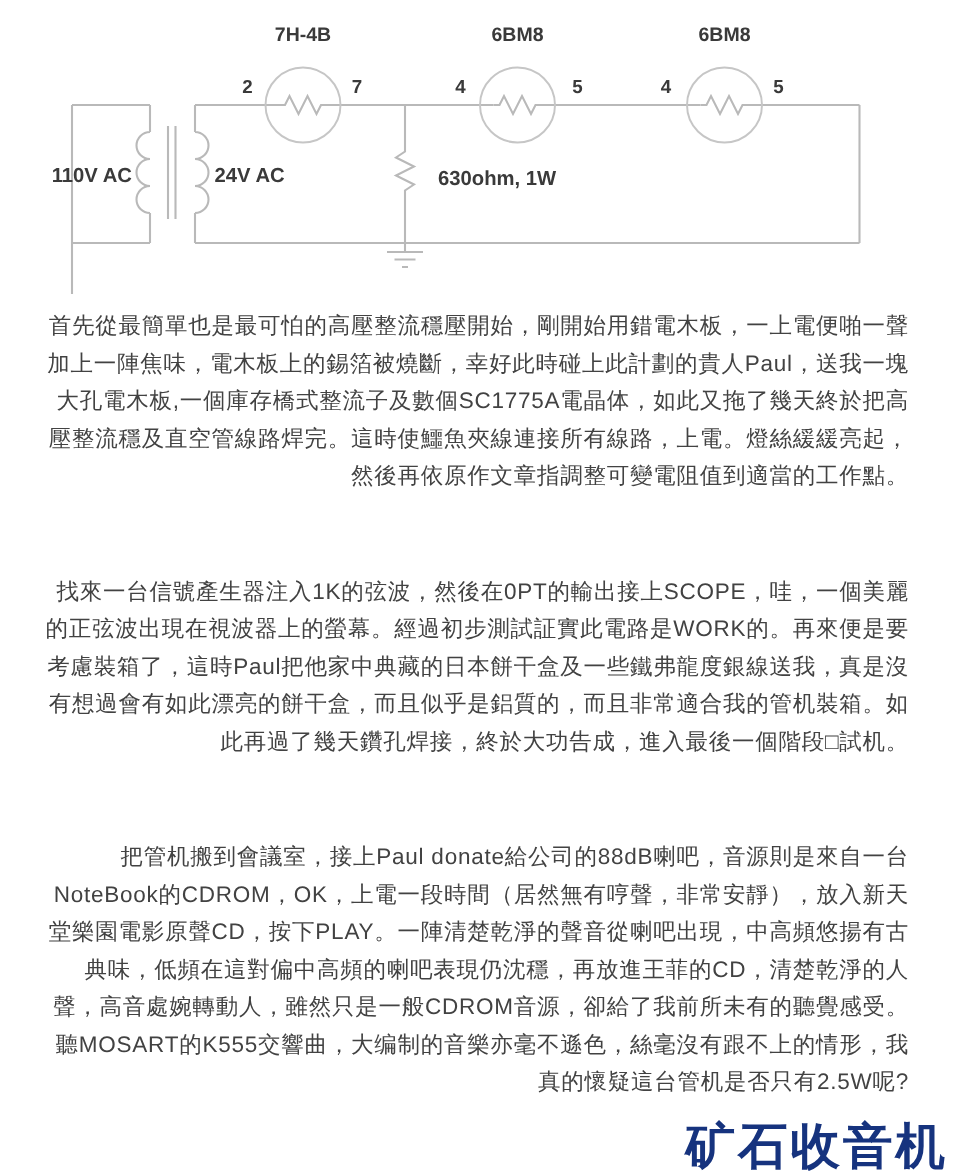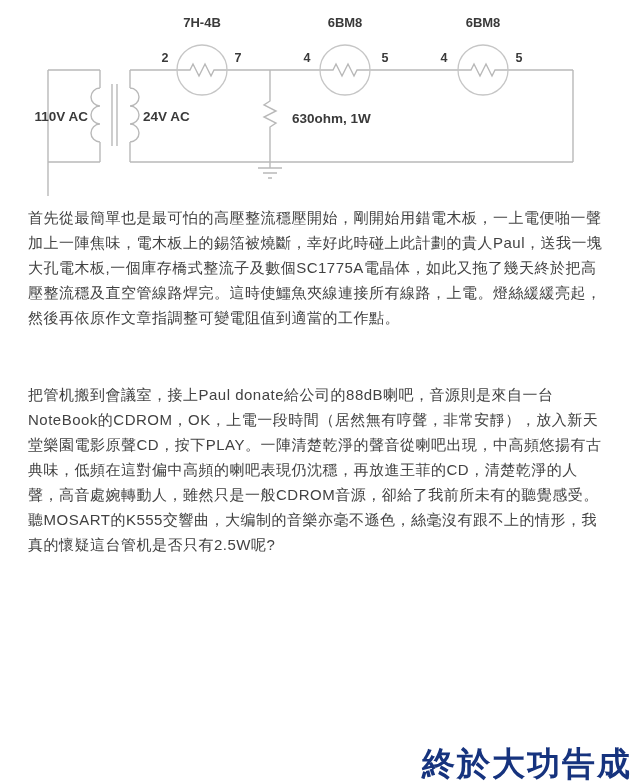--- a/index.html
+++ b/index.html
@@ -8,21 +8,21 @@
     font-family:"Liberation Sans","DejaVu Sans",sans-serif;
   }
   .diagram{position:absolute;top:0;left:0;}
   .diagram text{
     font-family:"Liberation Sans","DejaVu Sans",sans-serif;
     font-weight:600;
   }
   .article{
     position:absolute;top:200px;left:28px;width:578px;
     color:#424242;font-size:15px;line-height:25px;letter-spacing:0.5px;
-    text-align:left;
+    text-align:right;
   }
   .article p{margin:0 0 52px 0;}
   .article p:first-child{margin-top:5px;}
   .article p:last-child{margin-bottom:11px;}
   .watermark{
     position:absolute;right:5px;bottom:4px;text-align:right;line-height:1;
   }
   .watermark .logo{
     font-size:33px;font-weight:bold;letter-spacing:2px;
     font-family:"Liberation Sans","DejaVu Sans",sans-serif;
@@ -76,18 +76,19 @@
   <text x="444" y="62" text-anchor="middle" font-size="12.5" fill="#3a3a3a">4</text>
   <text x="519" y="62" text-anchor="middle" font-size="12.5" fill="#3a3a3a">5</text>
 
   <text x="88" y="121" text-anchor="end" font-size="13.5" fill="#3a3a3a">110V AC</text>
   <text x="143" y="121" text-anchor="start" font-size="13.5" fill="#3a3a3a">24V AC</text>
   <text x="292" y="123" text-anchor="start" font-size="13.5" fill="#3a3a3a">630ohm, 1W</text>
 </svg>
 
 <div class="article" style="color: rgb(66, 66, 66);">
   <p>首先從最簡單也是最可怕的高壓整流穩壓開始，剛開始用錯電木板，一上電便啪一聲加上一陣焦味，電木板上的錫箔被燒斷，幸好此時碰上此計劃的貴人Paul，送我一塊大孔電木板,一個庫存橋式整流子及數個SC1775A電晶体，如此又拖了幾天終於把高壓整流穩及直空管線路焊完。這時使鱷魚夾線連接所有線路，上電。燈絲緩緩亮起，然後再依原作文章指調整可變電阻值到適當的工作點。</p>
+  <p>找來一台信號產生器注入1K的弦波，然後在0PT的輸出接上SCOPE，哇，一個美麗的正弦波出現在視波器上的螢幕。經過初步測試証實此電路是WORK的。再來便是要考慮裝箱了，這時Paul把他家中典藏的日本餅干盒及一些鐵弗龍度銀線送我，真是沒有想過會有如此漂亮的餅干盒，而且似乎是鋁質的，而且非常適合我的管机裝箱。如此再過了幾天鑽孔焊接，終於大功告成，進入最後一個階段□試机。</p>
   <p>把管机搬到會議室，接上Paul donate給公司的88dB喇吧，音源則是來自一台NoteBook的CDROM，OK，上電一段時間（居然無有哼聲，非常安靜），放入新天堂樂園電影原聲CD，按下PLAY。一陣清楚乾淨的聲音從喇吧出現，中高頻悠揚有古典味，低頻在這對偏中高頻的喇吧表現仍沈穩，再放進王菲的CD，清楚乾淨的人聲，高音處婉轉動人，雖然只是一般CDROM音源，卻給了我前所未有的聽覺感受。聽MOSART的K555交響曲，大编制的音樂亦毫不遜色，絲毫沒有跟不上的情形，我真的懷疑這台管机是否只有2.5W呢?</p>
 </div>
 
 <div class="watermark">
-  <div class="logo" style="color: rgb(22, 51, 126);">終於大功告成</div>
+  <div class="logo" style="color: rgb(22, 51, 126);">矿石收音机</div>
 </div>
 
 </body></html>

